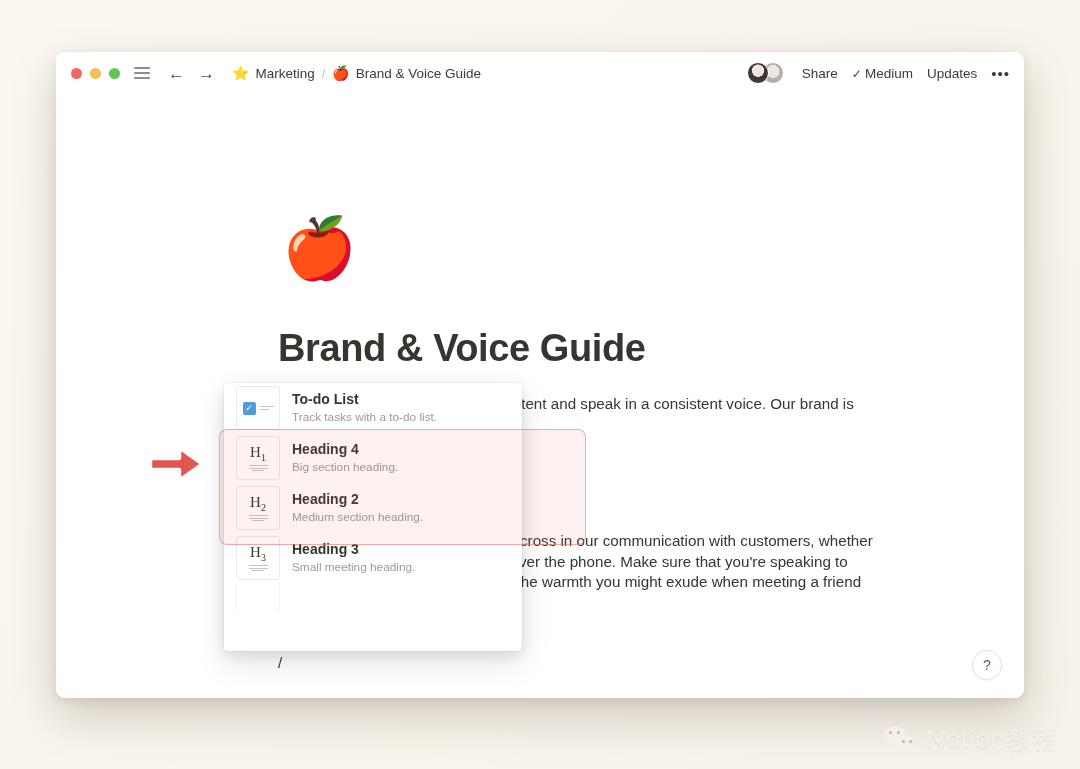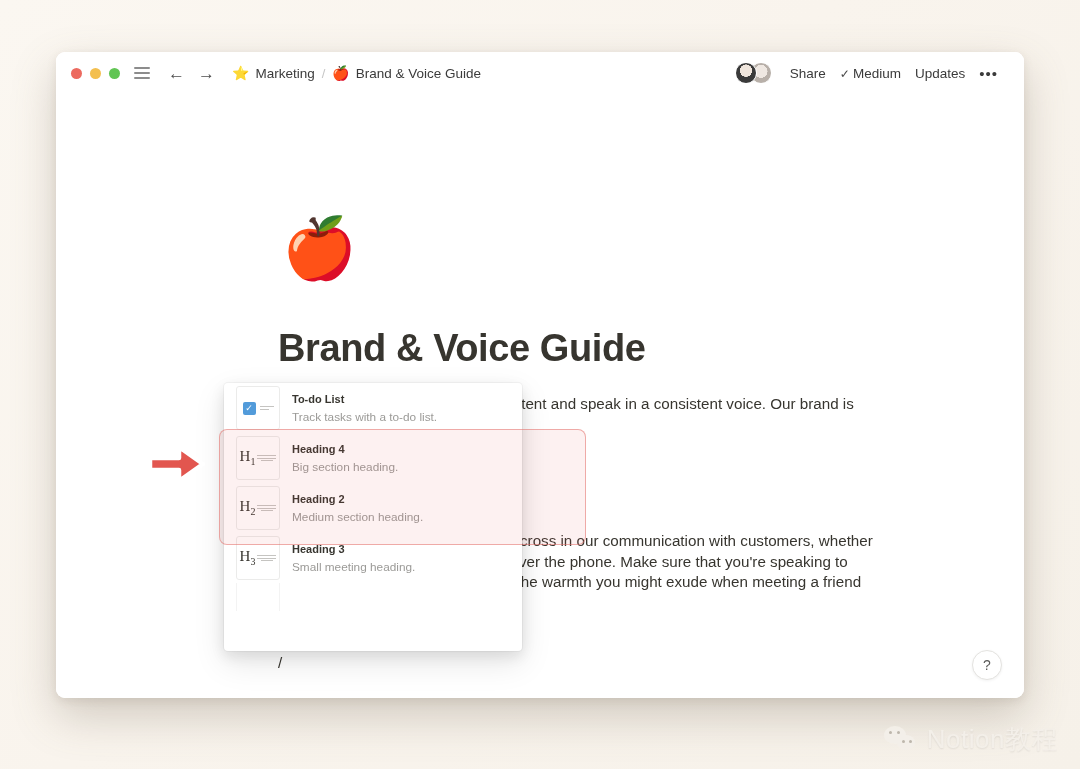--- a/index.html
+++ b/index.html
@@ -81,21 +81,21 @@
     font-size: 13.5px;
     color: #3b3b3b;
     white-space: nowrap;
   }
   .bc-sep { color: #c6c6c6; font-size: 13px; margin: 0 1px; }
   .bc-link { cursor: pointer; }
   .emoji { font-size: 14px; line-height: 1; }
 
   .tb-right {
     position: absolute;
-    right: 26px;
+    right: 14px;
     top: 0;
     height: 42px;
     display: flex;
     align-items: center;
     gap: 14px;
     font-size: 13.5px;
     color: #3b3b3b;
   }
   .tb-right .item { cursor: pointer; white-space: nowrap; }
   .tb-right .check { margin-right: 3px; color: #4a4a4a; font-size: 12px; }
@@ -180,41 +180,41 @@
     justify-content: center;
   }
   .mi-icon .glyph {
     font-family: "Liberation Serif", serif;
     font-size: 15px;
     color: #37352f;
     line-height: 1;
     text-align: center;
   }
   .mi-icon .glyph sub { font-size: 10px; }
-  .icon-stack { display:flex; flex-direction:row; align-items:center; gap:2px; }
+  .icon-stack { display:flex; flex-direction:column; align-items:center; gap:2px; }
   .lines { display:flex; flex-direction:column; gap:1.6px; align-items:center; }
   .lines i { display:block; height:1px; background:#c5c4c1; }
   .lines i.l1 { width: 19px; }
   .lines i.l2 { width: 19px; }
   .lines i.l3 { width: 12px; }
 
   .icon-row { display:flex; align-items:center; gap:4px; }
   .check-sq {
     width: 13px; height: 13px; border-radius: 2px;
     background: #529bda;
     display:flex; align-items:center; justify-content:center;
     color:#fff; font-size: 9px; line-height:1;
   }
   .bullet-dot { width: 6px; height: 6px; border-radius:50%; background:#1f1f1f; }
   .rlines { display:flex; flex-direction:column; gap:2px; }
   .rlines i { display:block; height:1.2px; background:#c5c4c1; width: 14px; }
   .rlines i.short { width: 9px; }
 
   .mi-text { min-width: 0; }
-  .mi-title { font-size: 11px; color: #37352f; font-weight: 600; line-height: 16px; }
+  .mi-title { font-size: 14px; color: #37352f; font-weight: 600; line-height: 16px; }
   .mi-sub   { font-size: 11.8px; color: #9b9a97; line-height: 16px; margin-top: 2px; }
 
   .menu-item.cut { height: 28px; overflow: hidden; opacity: 0.55; }
 
   
   .hl-box {
     position: absolute;
     left: 163px;
     top: 335px;
     width: 367px;

